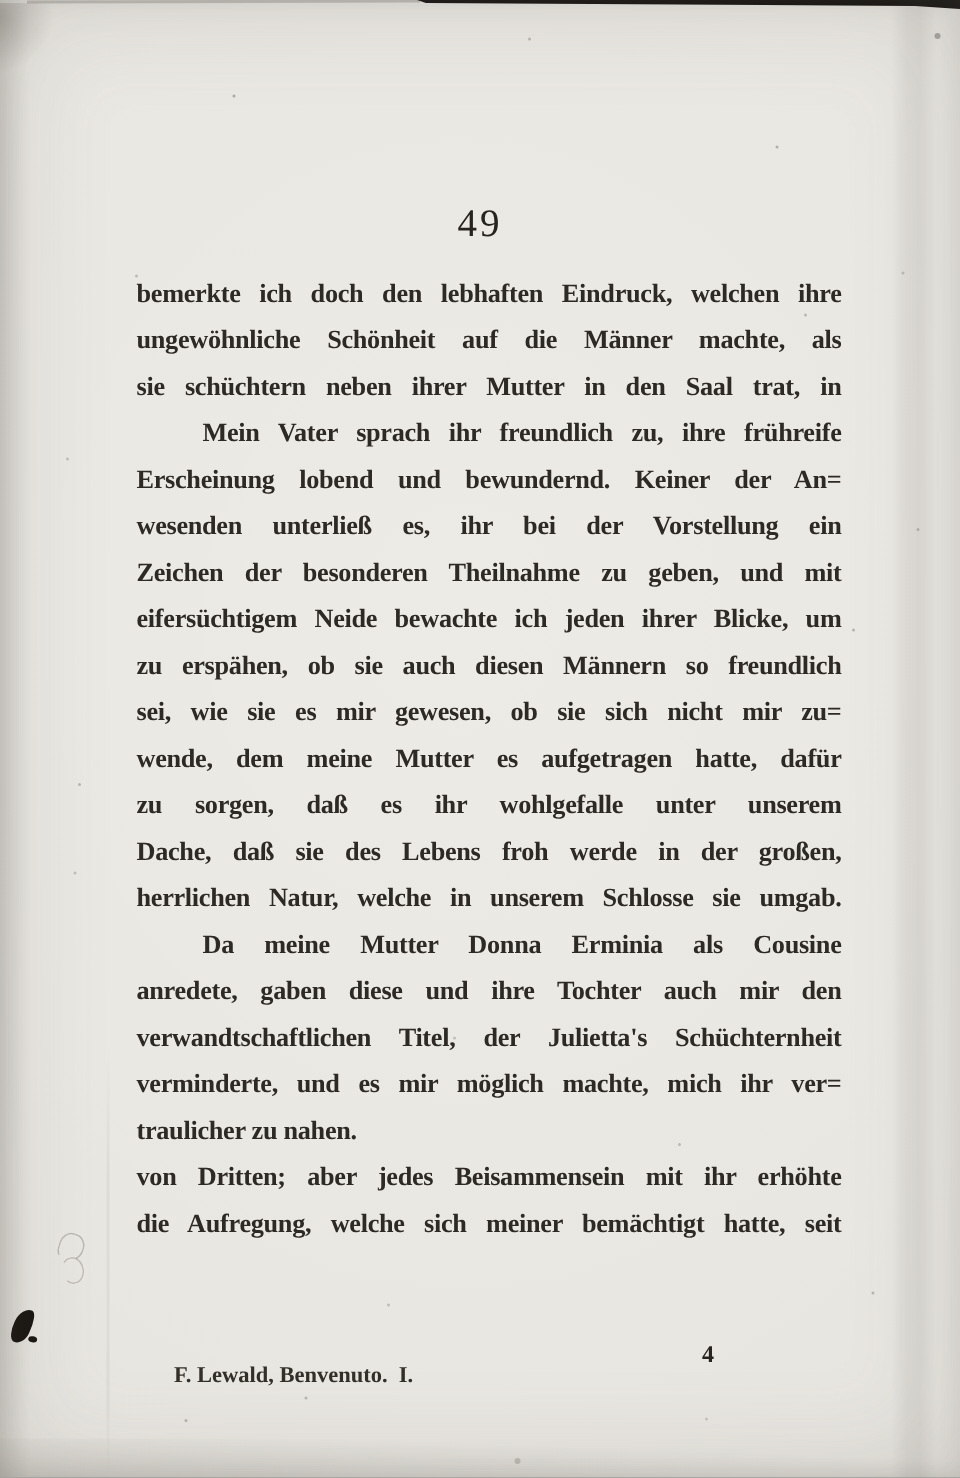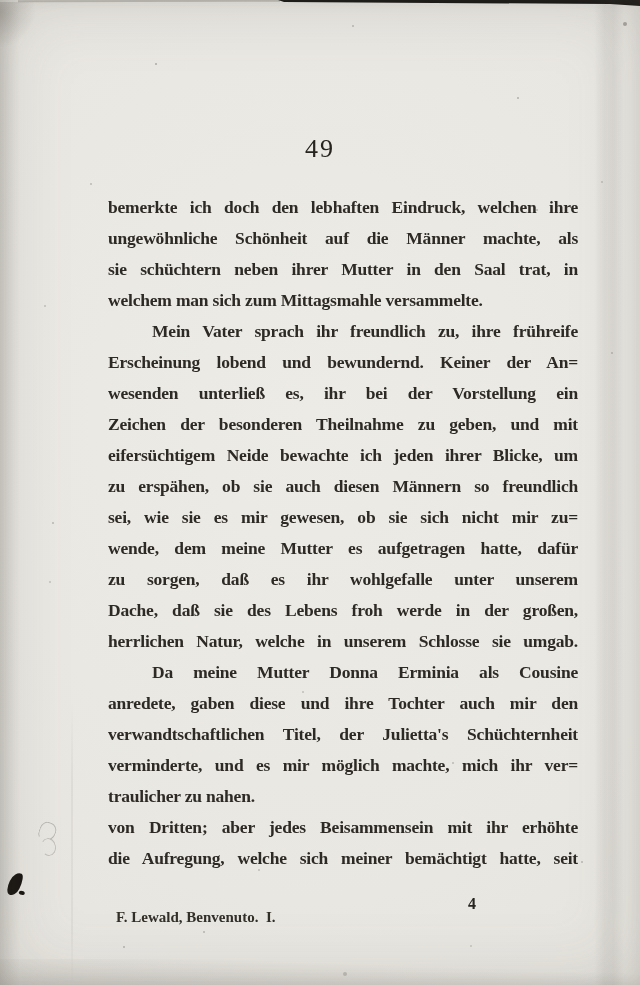--- a/index.html
+++ b/index.html
@@ -44,21 +44,21 @@
   .corner-smudge{
     position:absolute;top:2px;left:0;width:36px;height:46px;
     background:radial-gradient(ellipse at 0% 20%, rgba(90,85,78,.30), rgba(90,85,78,0) 70%);
   }
   
   .page-number{
     position:absolute;top:134px;left:0;width:640px;text-align:center;
     font-size:26px;letter-spacing:2px;color:#27231f;
   }
   
-  .body-text{position:absolute;left:108px;top:180px;width:470px;margin-top:12px;}
+  .body-text{position:absolute;left:91px;top:180px;width:470px;}
   .ln{
     font-size:17.5px;line-height:31px;font-weight:bold;letter-spacing:-.2px;
     text-align:justify;text-align-last:justify;color:#2d2924;
   }
   .ln.end{text-align-last:left;}
   .ln.indent{text-indent:44px;}
   
   .sig{
     position:absolute;top:897px;left:116px;font-size:15px;font-weight:bold;
     color:#332f29;white-space:pre;margin-top:12px;
@@ -127,21 +127,20 @@
   <div class="gutter-shadow"></div>
   <div class="left-edge-shade"></div>
 
   <div class="page-number">49</div>
 
   <div class="body-text">
     <div class="para">
       <div class="ln">bemerkte ich doch den lebhaften Eindruck, welchen ihre</div>
       <div class="ln">ungewöhnliche Schönheit auf die Männer machte, als</div>
       <div class="ln">sie schüchtern neben ihrer Mutter in den Saal trat, in</div>
-      <div class="ln end">welchem man sich zum Mittagsmahle versammelte.</div>
     </div>
     <div class="para">
       <div class="ln indent">Mein Vater sprach ihr freundlich zu, ihre frühreife</div>
       <div class="ln">Erscheinung lobend und bewundernd.  Keiner der An=</div>
       <div class="ln">wesenden unterließ es, ihr bei der Vorstellung ein</div>
       <div class="ln">Zeichen der besonderen Theilnahme zu geben, und mit</div>
       <div class="ln">eifersüchtigem Neide bewachte ich jeden ihrer Blicke, um</div>
       <div class="ln">zu erspähen, ob sie auch diesen Männern so freundlich</div>
       <div class="ln">sei, wie sie es mir gewesen, ob sie sich nicht mir zu=</div>
       <div class="ln">wende, dem meine Mutter es aufgetragen hatte, dafür</div>

